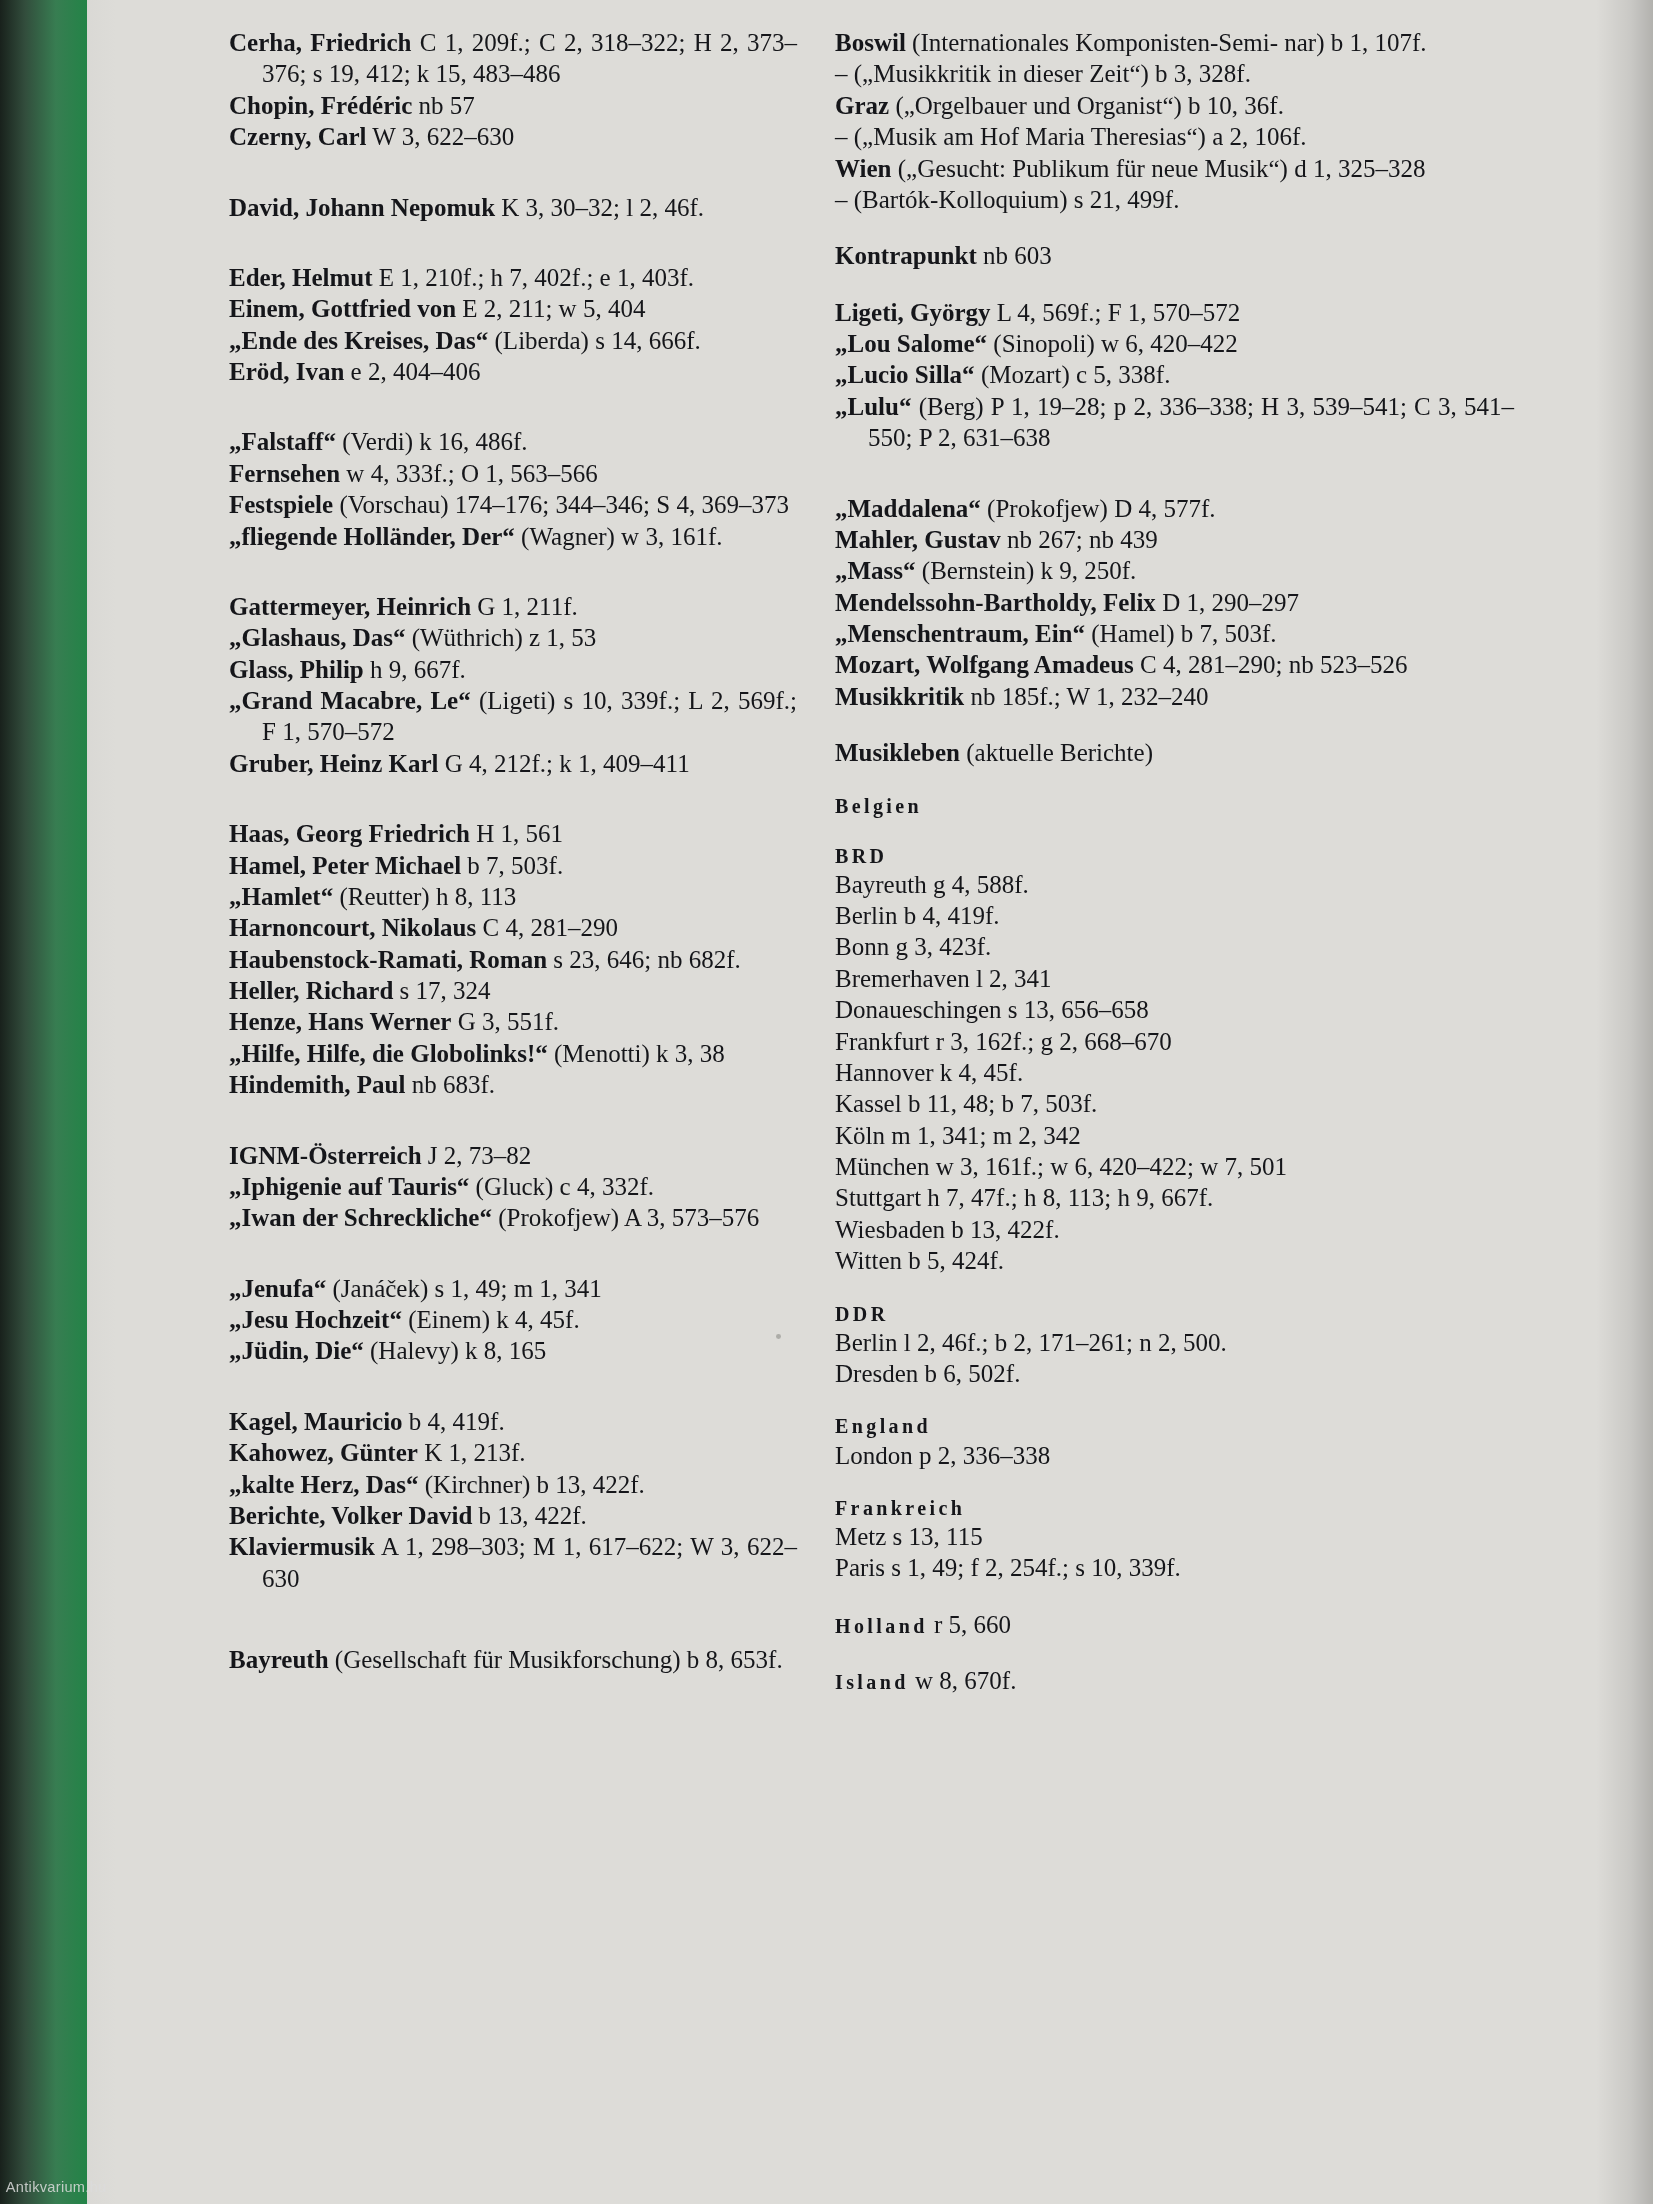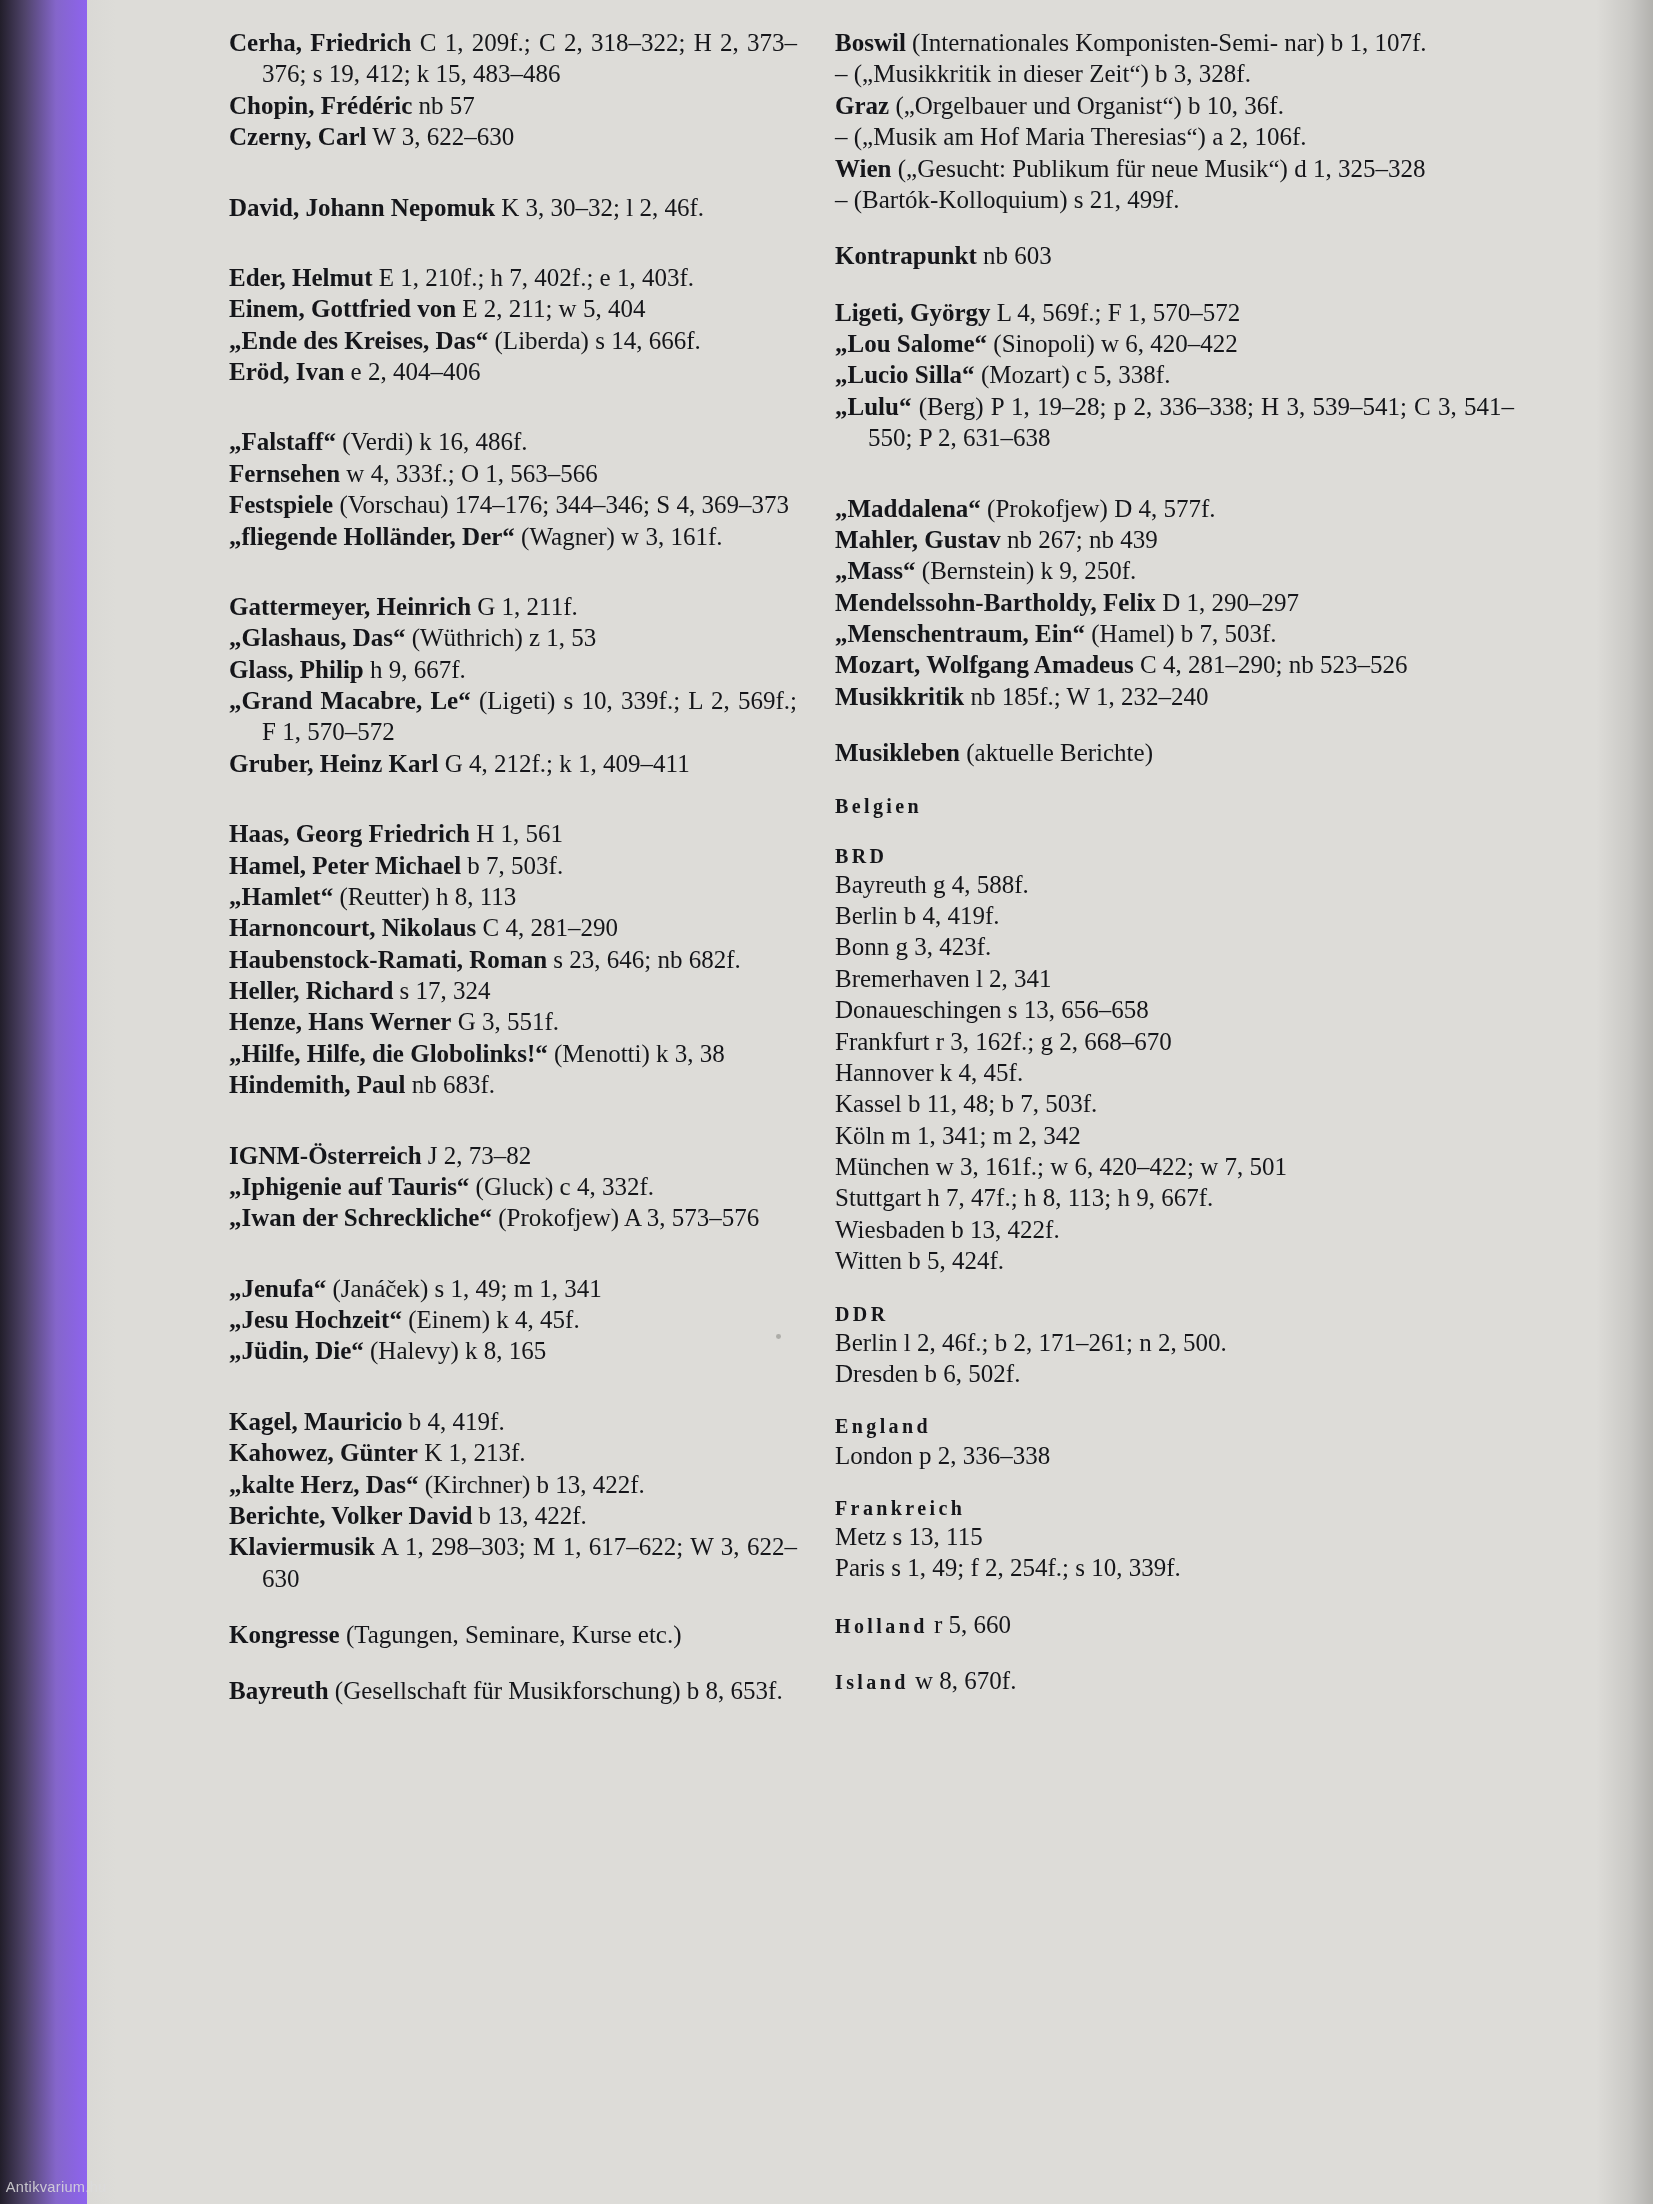--- a/index.html
+++ b/index.html
@@ -14,21 +14,21 @@
     overflow: hidden;
     font-family: "Liberation Serif", serif;
   }
 
   
   #page {
     position: absolute;
     inset: 0;
     background:
       linear-gradient(90deg, #4f4f4f 0px, #6a6a6a 27px, #8b8b8b 50px, #c9c8c4 87px, #d6d5d1 136px, #dcdbd7 252px, #dedcd8 50%, #dbdad6 88%, #cfcecа 96%, #b9b8b4 100%);
-    background-color: #8b5cf6;
+    background-color: #15803d;
   }
   #paper {
     position: absolute;
     left: 87px;
     top: 0;
     right: 0;
     bottom: 0;
     background: #dddcd8;
   }
   
@@ -157,21 +157,20 @@
         <div class="entry just"><b>„Jenufa“</b> (Janáček) s 1, 49; m 1, 341</div>
         <div class="entry just"><b>„Jesu Hochzeit“</b> (Einem) k 4, 45f.</div>
         <div class="entry just"><b>„Jüdin, Die“</b> (Halevy) k 8, 165</div>
         <div class="gap-l"></div>
         <div class="entry just"><b>Kagel, Mauricio</b> b 4, 419f.</div>
         <div class="entry just"><b>Kahowez, Günter</b> K 1, 213f.</div>
         <div class="entry just"><b>„kalte Herz, Das“</b> (Kirchner) b 13, 422f.</div>
         <div class="entry just"><b>Berichte, Volker David</b> b 13, 422f.</div>
         <div class="entry just"><b>Klaviermusik</b> A 1, 298–303; M 1, 617–622; W 3, 622–630</div>
         <div class="gap-m"></div>
-        <div class="entry just"><b>Kongresse</b> (Tagungen, Seminare, Kurse etc.)</div>
         <div class="gap-m"></div>
         <div class="entry just"><b>Bayreuth</b> (Gesellschaft für Musikforschung) b 8, 653f.</div>
       </div>
     <div class="col col-right" id="col-right">
         <div class="entry just"><b>Boswil</b> (Internationales Komponisten-Semi- nar) b 1, 107f.</div>
         <div class="entry just">– („Musikkritik in dieser Zeit“) b 3, 328f.</div>
         <div class="entry just"><b>Graz</b> („Orgelbauer und Organist“) b 10, 36f.</div>
         <div class="entry just">– („Musik am Hof Maria Theresias“) a 2, 106f.</div>
         <div class="entry just"><b>Wien</b> („Gesucht: Publikum für neue Musik“) d 1, 325–328</div>
         <div class="entry just">– (Bartók-Kolloquium) s 21, 499f.</div>

